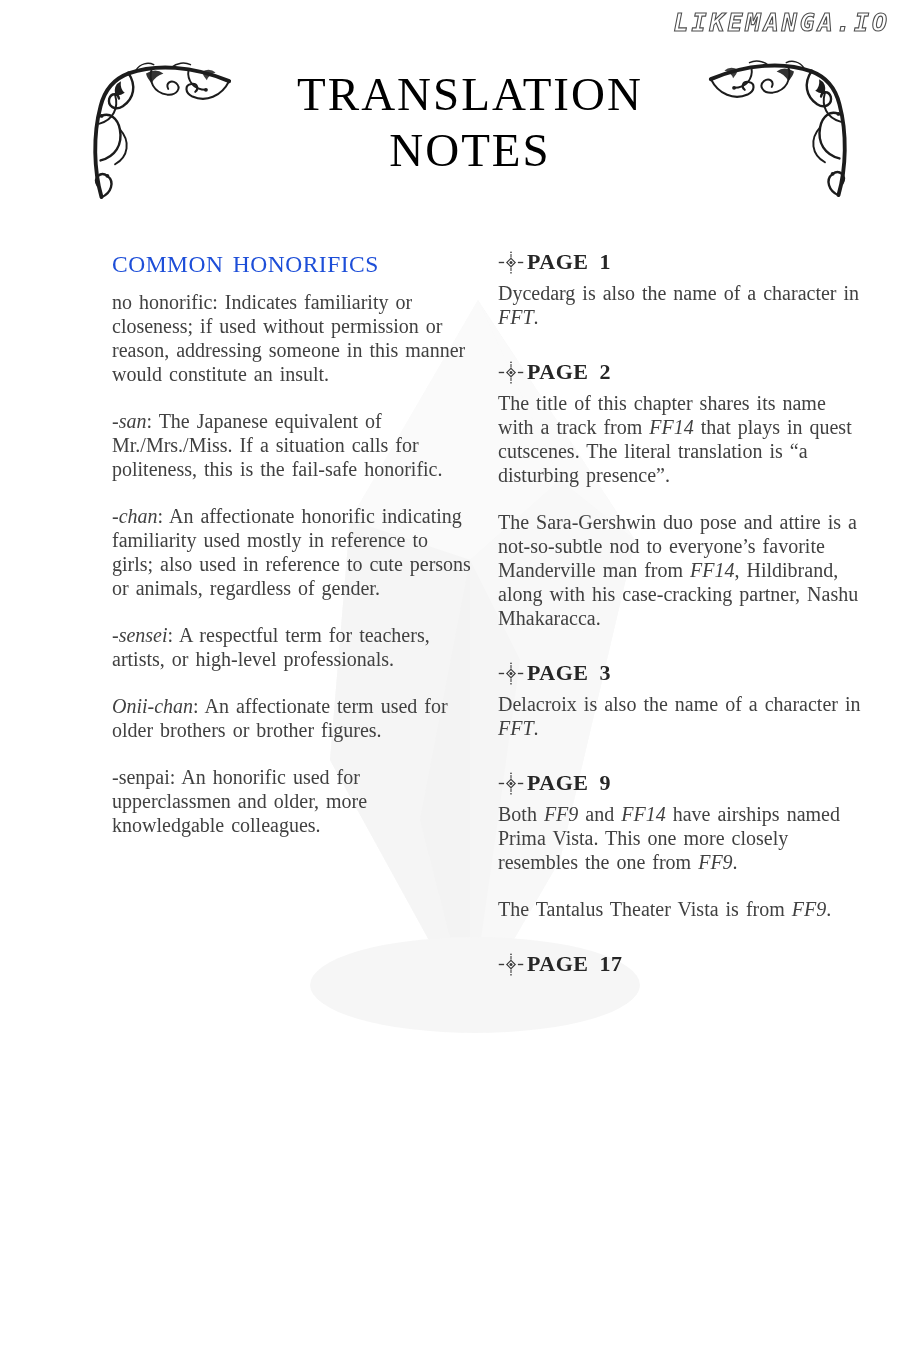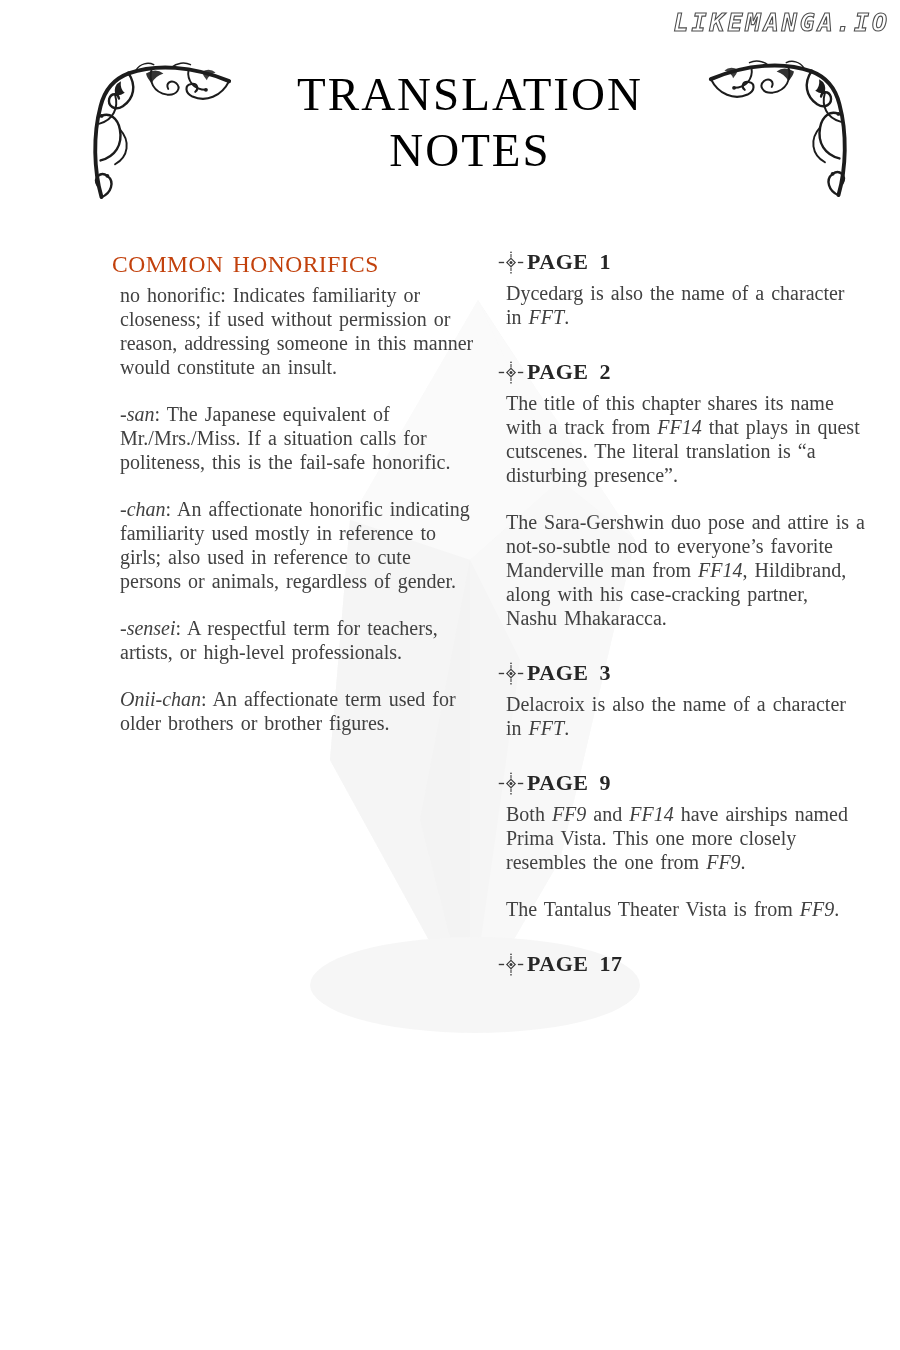--- a/index.html
+++ b/index.html
@@ -22,24 +22,24 @@
     text-align:center;color:#000000;
     font-size:47px;line-height:56px;letter-spacing:2px;font-weight:400;
   }
   .col{
     position:absolute;z-index:2;color:#414141;
     font-size:20px;line-height:24px;word-spacing:2px;
   }
   .col-left{left:112px;top:250px;width:364px;}
   .col-right{left:498px;top:248px;width:368px;}
   .col-head{
-    font-size:23.5px;line-height:28px;color:#c2410c;
-    letter-spacing:0.5px;margin:0 0 5px 0;font-weight:400;word-spacing:3px;
-  }
-  .body-p{margin:0 0 23px 8px;}
+    font-size:23.5px;line-height:28px;color:#1d4ed8;
+    letter-spacing:0.5px;margin:0 0 12px 0;font-weight:400;word-spacing:3px;
+  }
+  .body-p{margin:0 0 23px 0;}
   .it{font-style:italic;}
   .note-sec{margin:0 0 29px 0;}
   .note-sec .body-p:last-child{margin-bottom:0;}
   .note-head{
     display:flex;align-items:center;gap:3px;
     font-size:22px;line-height:28px;font-weight:700;color:#262626;
     letter-spacing:0.5px;word-spacing:5px;margin:0 0 5px 0;
   }
   .note-head .marker{flex:0 0 auto;display:block;}
 </style>
@@ -171,20 +171,21 @@
   </div>
 
   <div class="col col-left">
     <h2 class="col-head">COMMON HONORIFICS</h2>
     <div>
         <p class="body-p"><span>no honorific: Indicates familiarity or closeness; if used without permission or reason, addressing someone in this manner would constitute an insult.</span></p>
         <p class="body-p"><span class="it">-san</span><span>: The Japanese equivalent of Mr./Mrs./Miss. If a situation calls for politeness, this is the fail-safe honorific.</span></p>
         <p class="body-p"><span class="it">-chan</span><span>: An affectionate honorific indicating familiarity used mostly in reference to girls; also used in reference to cute persons or animals, regardless of gender.</span></p>
         <p class="body-p"><span class="it">-sensei</span><span>: A respectful term for teachers, artists, or high-level professionals.</span></p>
         <p class="body-p"><span class="it">Onii-chan</span><span>: An affectionate term used for older brothers or brother figures.</span></p>
+        <p class="body-p"><span>-senpai: An honorific used for upperclassmen and older, more knowledgable colleagues.</span></p>
       </div>
   </div>
 
   <div class="col col-right">
     <div>
         <section class="note-sec">
           <h3 class="note-head">
 <svg class="marker" viewBox="0 0 34 30" width="26" height="23">
  <g stroke="#3a3a3a" fill="none">
   <line x1="1" y1="15" x2="8" y2="15" stroke-width="1.8"></line>

